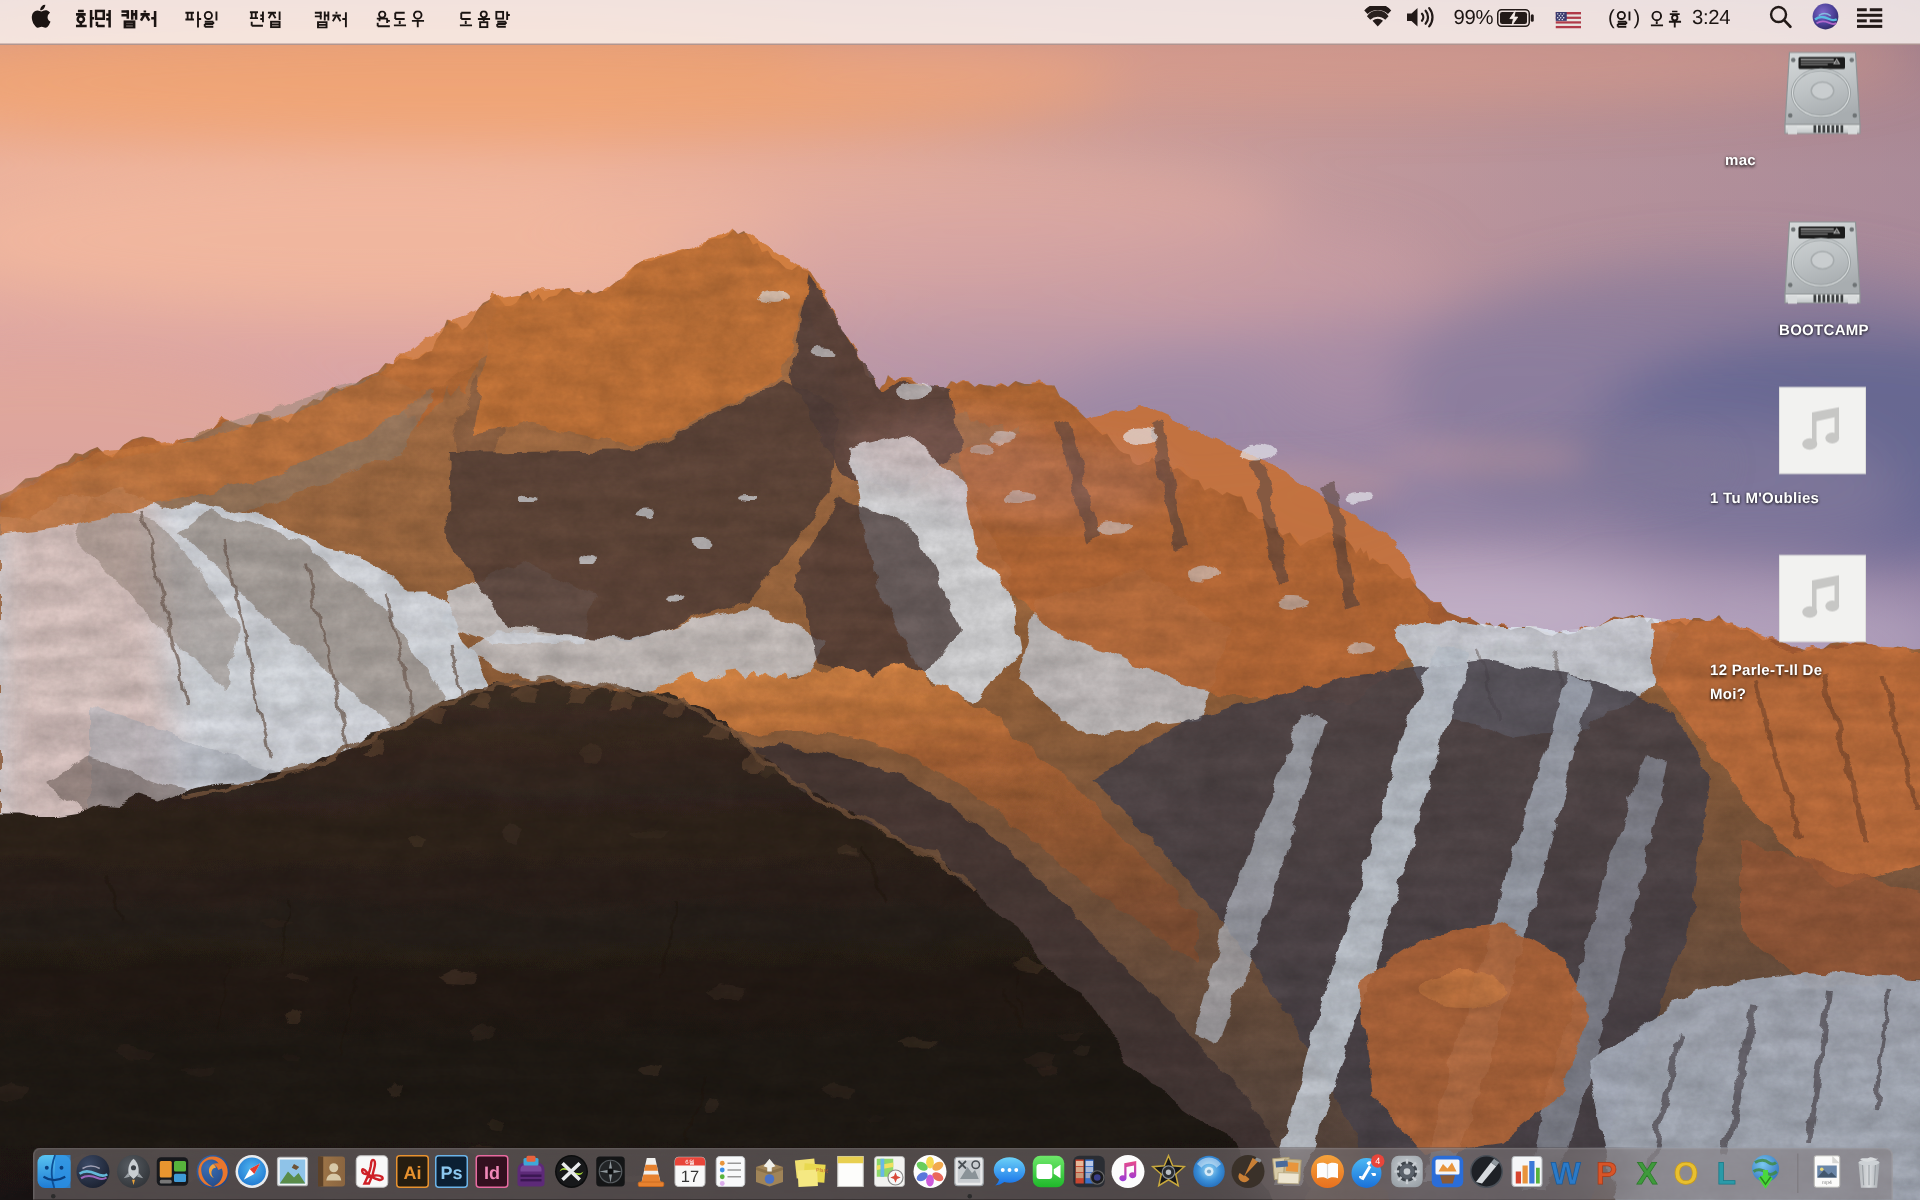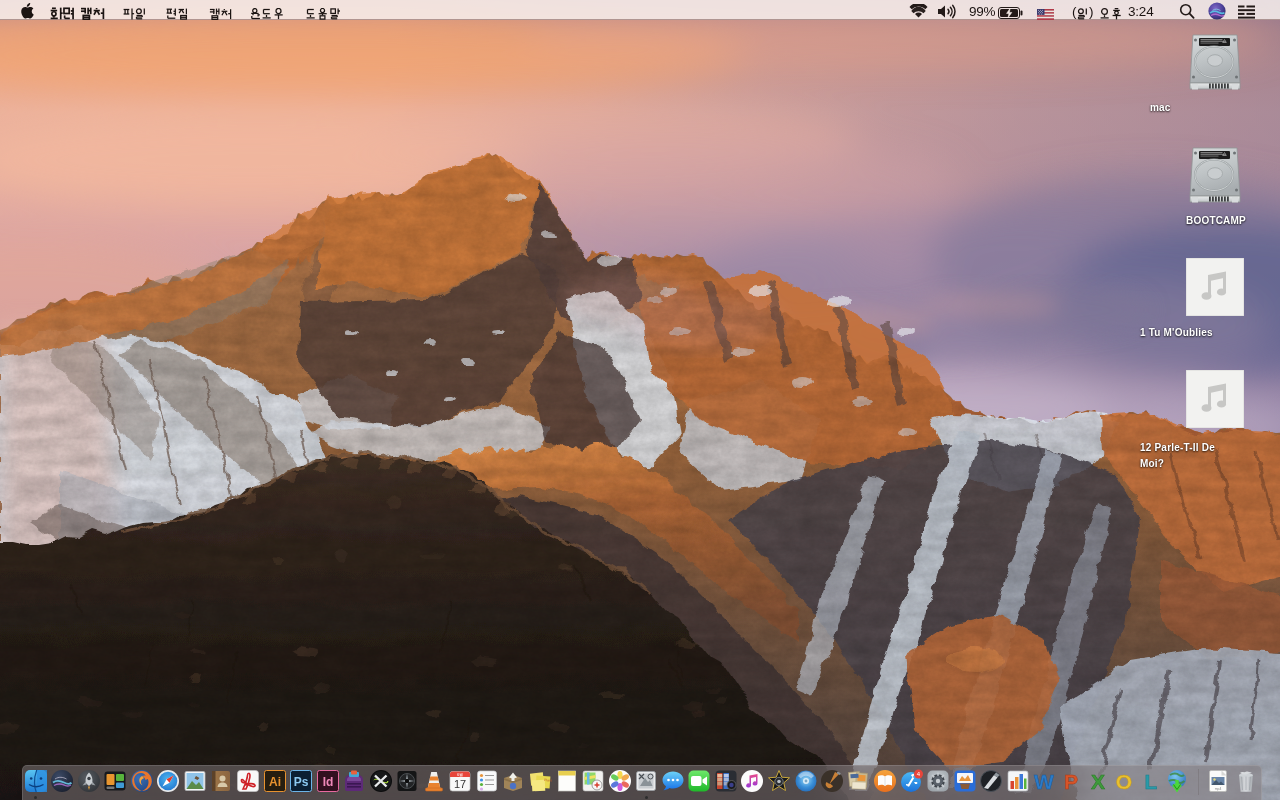--- a/index.html
+++ b/index.html
@@ -1,16 +1,16 @@
 <!DOCTYPE html>
 <html><head><meta charset="utf-8"><style>
 * { margin:0; padding:0; box-sizing:border-box; }
 html,body { width:1280px; height:800px; overflow:hidden; font-family:"Liberation Sans",sans-serif; }
 #screen { position:relative; width:1280px; height:800px; background:#b99cb0; }
-.menubar { position:absolute; top:0; left:0; width:1280px; height:20px;
+.menubar { position:absolute; top:0; left:0; width:1280px; height:30px;
   background:rgba(248,242,240,0.84); backdrop-filter:blur(18px) saturate(1.2);
   border-bottom:1px solid rgba(120,85,80,0.55); z-index:10; }
 .mi { position:absolute; }
 .mtxt { font-size:13.5px; color:#1b1412; letter-spacing:-0.2px; }
 .dock { position:absolute; left:22px; top:765px; width:1240px; height:35px;
   background:rgba(130,122,124,0.52); backdrop-filter:blur(22px) saturate(1.15);
   border-radius:5px 5px 0 0; border:1px solid rgba(255,255,255,0.12); border-bottom:none; z-index:5; }
 .di { position:absolute; z-index:6; }
 .rdot { position:absolute; top:795.5px; width:3px; height:3px; border-radius:50%;
   background:#2c2c2c; z-index:7; }

